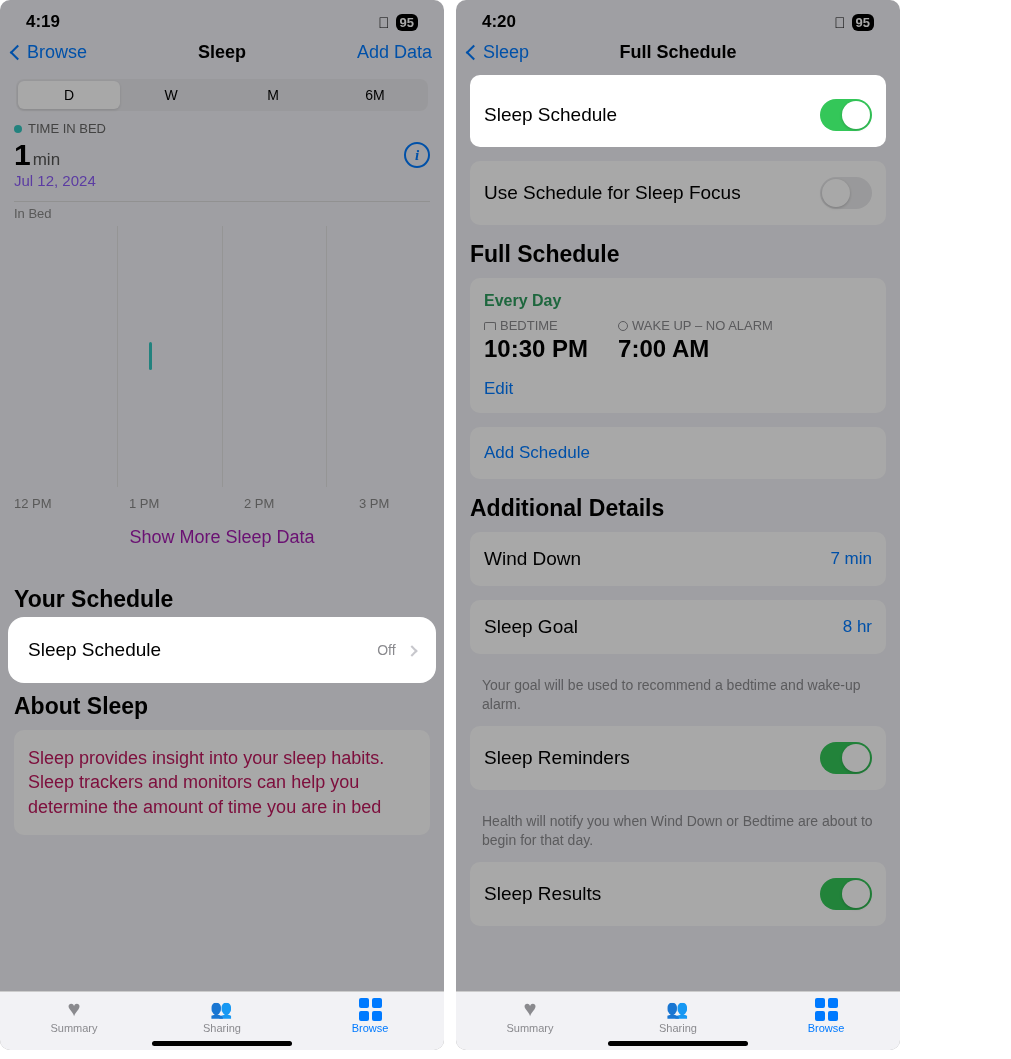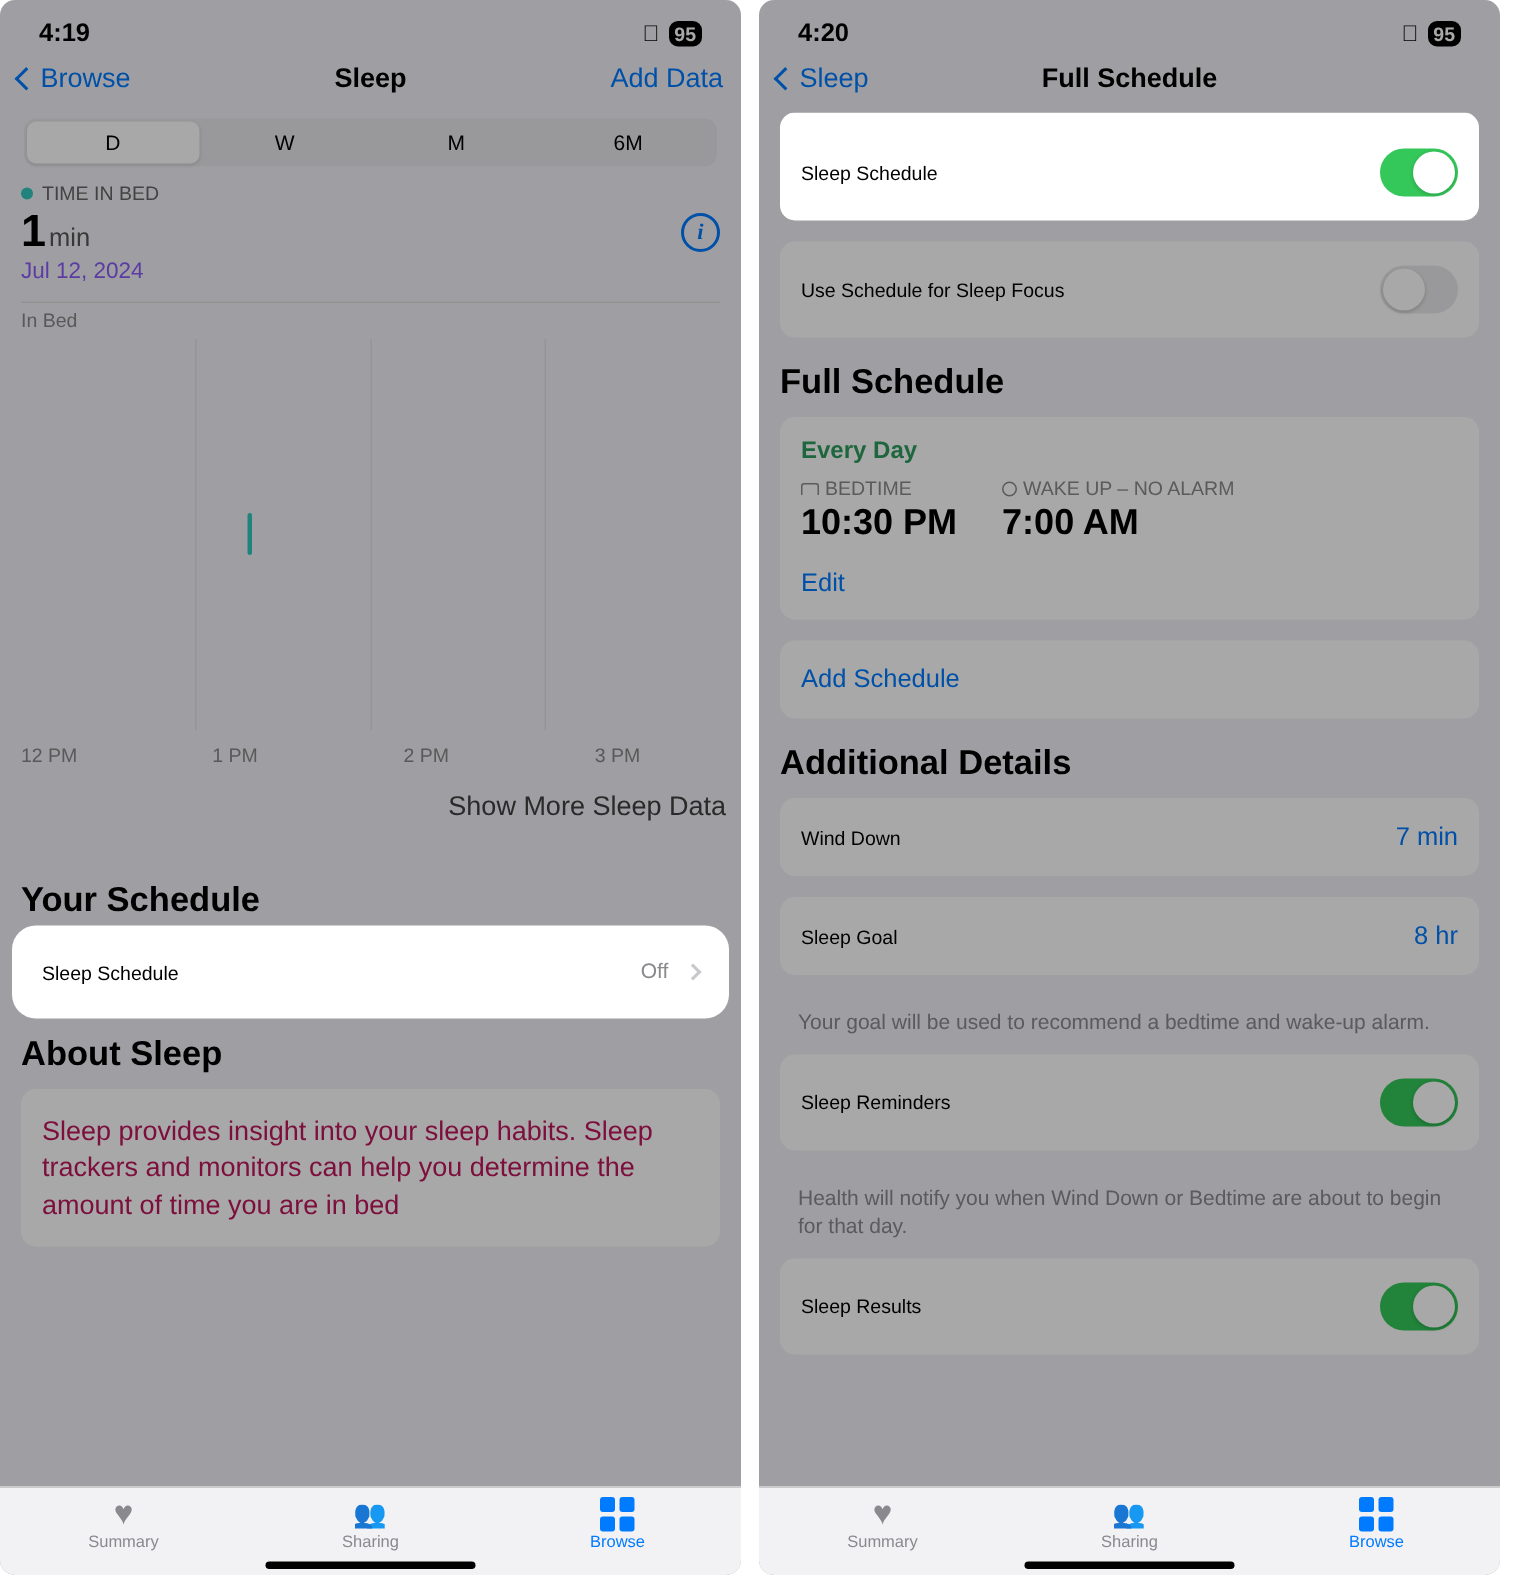--- a/index.html
+++ b/index.html
@@ -1,18 +1,18 @@
 <!DOCTYPE html>
 <html><head>
 <meta charset="utf-8">
 <style>
 * { box-sizing: border-box; margin: 0; padding: 0; }
 body { font-family: -apple-system, Helvetica, Arial, sans-serif; background: #fff; }
 .container { display: flex; gap: 12px; background: #fff; width: 1011px; height: 1059px; }
-.phone { width: 494px; height: 1050px; background: #f2f2f7; border-radius: 10px; overflow: hidden; position: relative; display: flex; flex-direction: column; }
+.phone { width: 444px; height: 1050px; background: #f2f2f7; border-radius: 10px; overflow: hidden; position: relative; display: flex; flex-direction: column; }
 .dim-overlay { position: absolute; inset: 0; background: rgba(0,0,0,0.34); z-index: 2; pointer-events: none; }
 .status-bar { display: flex; justify-content: space-between; align-items: center; padding: 12px 26px 2px; font-size: 17px; font-weight: 600; }
 .status-right { display: flex; align-items: center; gap: 6px; }
 .wifi { font-size: 15px; }
 .battery-badge { background: #000; color: #fff; padding: 1px 4px; border-radius: 6px; font-size: 13px; font-weight: 700; }
 .nav-bar { display: flex; justify-content: space-between; align-items: center; padding: 8px 12px 12px; }
 .nav-back { color: #007aff; font-size: 18px; display: flex; align-items: center; }
 .chevron-left { display: inline-block; width: 11px; height: 11px; border-left: 2.5px solid #007aff; border-bottom: 2.5px solid #007aff; transform: rotate(45deg); margin-right: 4px; }
 .nav-title { font-size: 18px; font-weight: 600; position: absolute; left: 50%; transform: translateX(-50%); }
 .nav-action { color: #007aff; font-size: 18px; }
@@ -28,25 +28,25 @@
 .info-circle { width: 26px; height: 26px; border: 2px solid #007aff; border-radius: 50%; color: #007aff; display: flex; align-items: center; justify-content: center; font-family: Georgia, serif; font-style: italic; font-size: 15px; font-weight: 700; margin-top: 4px; }
 .date-line { font-size: 15px; color: #8b5cf6; padding: 0 4px 6px; }
 .chart { border-top: .5px solid #ddd; height: 310px; position: relative; margin: 6px 4px 0; }
 .chart-label { font-size: 13px; color: #888; padding: 4px 0; }
 .chart-grid { position: absolute; top: 24px; bottom: 24px; left: 0; right: 0; display: flex; }
 .chart-col { flex: 1; border-left: .5px solid #e2e2e2; position: relative; }
 .chart-col:first-child { border-left: none; }
 .mini-bar { position: absolute; bottom: 45%; left: 30%; width: 3px; height: 28px; background: #34c6c0; border-radius: 2px; }
 .chart-x { position: absolute; bottom: 0; left: 0; right: 0; display: flex; font-size: 13px; color: #888; gap: 44px; }
 .chart-x span { flex: 1; }
-.show-more { text-align: right; color: #404040; font-size: 18px; padding: 16px 0 22px; }
+.show-more { text-align: center; color: #a21caf; font-size: 18px; padding: 16px 0 22px; }
 .section-hdr { font-size: 23px; font-weight: 700; margin: 16px 4px 10px; }
 .card { background: #fff; border-radius: 10px; margin: 0 4px 14px; }
 .row { display: flex; justify-content: space-between; align-items: center; padding: 16px 14px; }
-.row-label { font-size: 13px; }
+.row-label { font-size: 19px; }
 .row-value { font-size: 14px; color: #8a8a8e; }
 .row-blue { font-size: 17px; color: #007aff; }
 .chevron-right { display: inline-block; width: 8px; height: 8px; border-top: 2px solid #c7c7cc; border-right: 2px solid #c7c7cc; transform: rotate(45deg); margin-left: 8px; }
 .about-p { font-size: 18px; color: #be185d; line-height: 1.35; padding: 16px 14px; }
 .highlight { position: relative; z-index: 5; background: #fff; border-radius: 10px; margin: 0 4px 14px; box-shadow: 0 0 0 6px #fff; }
 .highlight2 { position: relative; z-index: 5; background: #fff; border-radius: 10px; margin: 8px 4px 0; box-shadow: 0 -8px 0 0 #fff; }
 .toggle { width: 52px; height: 32px; background: #34c759; border-radius: 16px; position: relative; }
 .toggle.off { background: #e9e9eb; }
 .toggle::after { content: ''; position: absolute; width: 28px; height: 28px; background: #fff; border-radius: 50%; top: 2px; right: 2px; box-shadow: 0 1px 3px rgba(0,0,0,.2); }
 .toggle.off::after { left: 2px; right: auto; }

